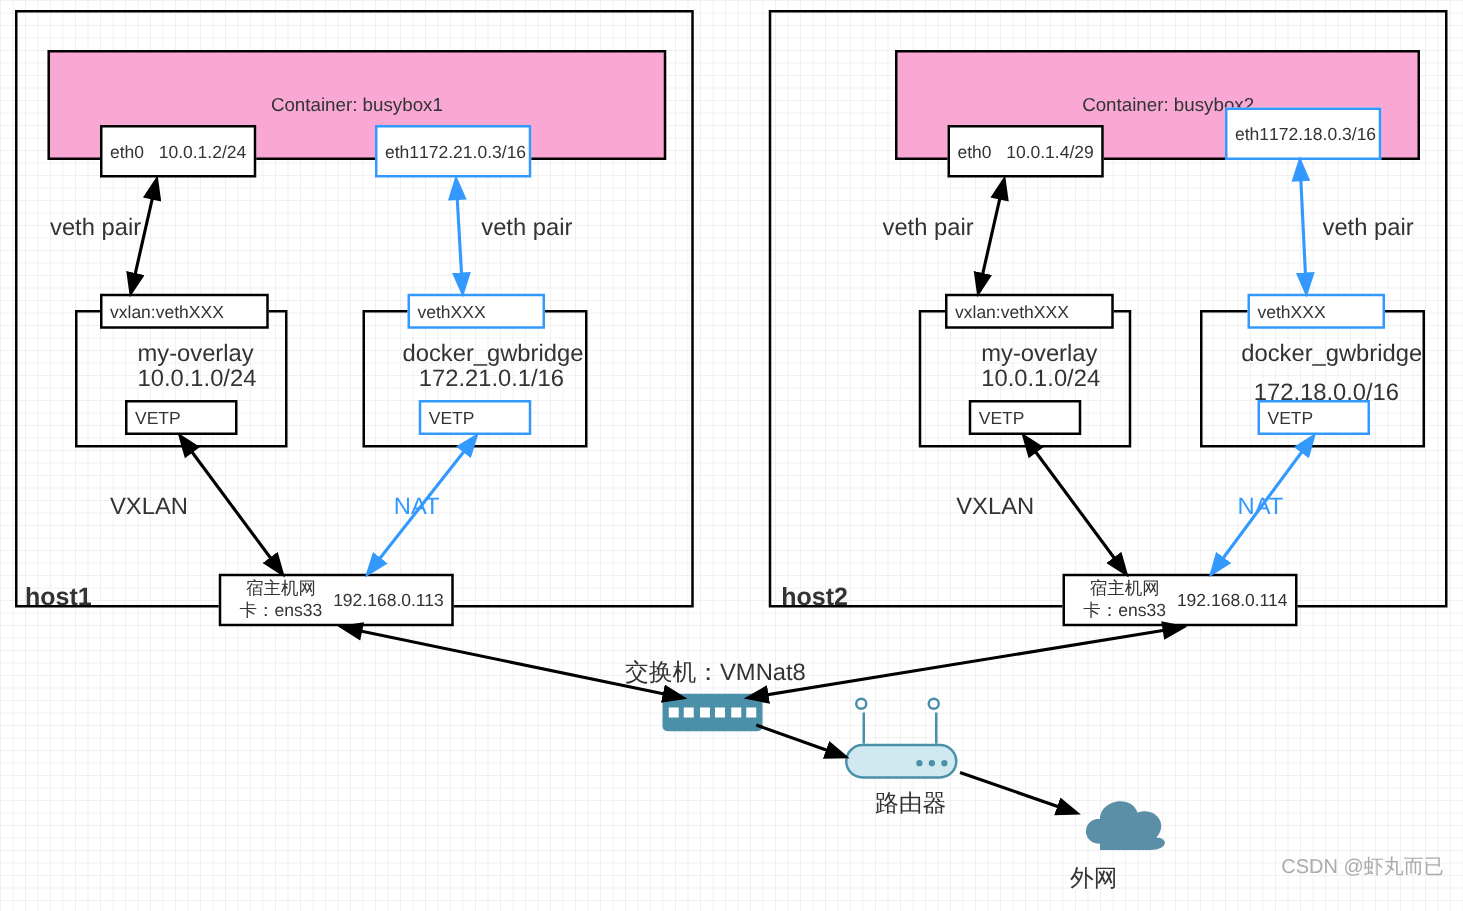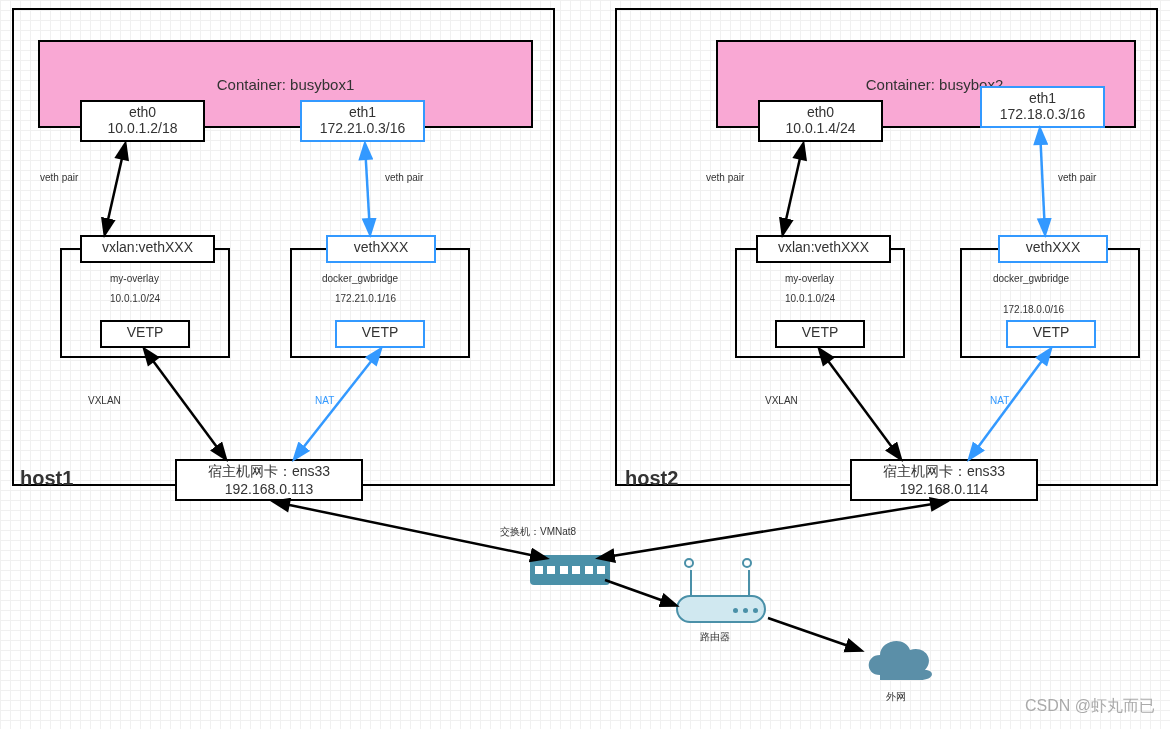--- a/index.html
+++ b/index.html
@@ -1,46 +1,46 @@
 <!DOCTYPE html>
 <html><head>
 <meta charset="utf-8">
 <style>
 * { box-sizing: border-box; margin: 0; padding: 0; }
 body { font-family: Arial, "Microsoft YaHei", sans-serif; font-size: 14px; color: #333; background: #fff; background-image: linear-gradient(#f0f0f0 1px, transparent 1px), linear-gradient(90deg, #f0f0f0 1px, transparent 1px); background-size: 10px 10px; width: 1170px; height: 729px; position: relative; }
-.box { position: absolute; border: 2px solid #000; background: #fff; text-align: center; display: flex; flex-direction: column; justify-content: flex-start; align-items: center; padding: 2px 6px; }
+.box { position: absolute; border: 2px solid #000; background: #fff; text-align: center; display: flex; justify-content: space-between; align-items: center; padding: 2px 6px; }
 .blue-box { border-color: #3399ff; }
 .host-box { border: 2px solid #000; position: absolute; background: transparent; }
 .container-box { background: #f9a8d4; border: 2px solid #000; position: absolute; text-align: right; display: flex; justify-content: center; align-items: center; font-size: 15px; }
 .overlay-box { border: 2px solid #000; position: absolute; background: transparent; }
-.label { position: absolute; font-size: 10px; }
+.label { position: absolute; font-size: 19px; }
 .big-label { font-size: 20px; font-weight: bold; margin-top: 17px; }
 .blue-text { color: #3399ff; }
 svg.arrows { position: absolute; top: 0; left: 0; width: 1170px; height: 729px; pointer-events: none; }
 .switch-icon { position: absolute; width: 80px; height: 30px; background: #4a90a8; border-radius: 4px; display: flex; justify-content: space-evenly; align-items: center; }
 .switch-icon .port { width: 8px; height: 8px; background: #fff; }
 .router-icon { position: absolute; width: 90px; height: 28px; background: #d0e8f0; border: 2px solid #4a90a8; border-radius: 20px; }
 .router-icon .led { position: absolute; width: 5px; height: 5px; border-radius: 50%; background: #4a90a8; }
 .antenna { position: absolute; width: 2px; height: 25px; background: #4a90a8; }
 .ant-dot { position: absolute; width: 10px; height: 10px; border: 2px solid #4a90a8; border-radius: 50%; background: transparent; }
-.watermark { position: absolute; right: 15px; bottom: 12px; color: #aaa; font-size: 16px; }
+.watermark { position: absolute; right: 15px; bottom: 25px; color: #aaa; font-size: 16px; }
 </style>
 </head>
 <body>
 
 <div class="host-box" style="left:12px; top:8px; width:543px; height:478px;"></div>
 <div class="label big-label" style="left:20px; top:450px;">host1</div>
 
 <div class="container-box" style="left:38px; top:40px; width:495px; height:88px;">
   <span>Container: busybox1</span>
 </div>
 
 <div class="box" style="left:80px; top:100px; width:125px; height:42px;">
   <div>eth0</div>
-  <div>10.0.1.2/18</div>
+  <div>10.0.1.2/24</div>
 </div>
 
 <div class="box blue-box" style="left:300px; top:100px; width:125px; height:42px;">
   <div>eth1</div>
   <div>172.21.0.3/16</div>
 </div>
 
 <div class="label" style="left:40px; top:172px;">veth pair</div>
 <div class="label" style="left:385px; top:172px;">veth pair</div>
 
@@ -74,21 +74,21 @@
 
 <div class="host-box" style="left:615px; top:8px; width:543px; height:478px;"></div>
 <div class="label big-label" style="left:625px; top:450px;">host2</div>
 
 <div class="container-box" style="left:716px; top:40px; width:420px; height:88px;padding-left:17px;">
   <span>Container: busybox2</span>
 </div>
 
 <div class="box" style="left:758px; top:100px; width:125px; height:42px;">
   <div>eth0</div>
-  <div>10.0.1.4/24</div>
+  <div>10.0.1.4/29</div>
 </div>
 
 <div class="box blue-box" style="left:980px; top:86px; width:125px; height:42px;">
   <div>eth1</div>
   <div>172.18.0.3/16</div>
 </div>
 
 <div class="label" style="left:706px; top:172px;">veth pair</div>
 <div class="label" style="left:1058px; top:172px;">veth pair</div>
 
@@ -137,21 +137,21 @@
 <div class="router-icon" style="left:676px; top:595px;">
   <div class="led" style="left:55px; top:11px;"></div>
   <div class="led" style="left:65px; top:11px;"></div>
   <div class="led" style="left:75px; top:11px;"></div>
 </div>
 <div class="label" style="left:700px; top:630px;">路由器</div>
 
 <svg style="position:absolute; left:860px; top:630px; width:80px; height:55px;" viewBox="0 0 80 55">
   <path d="M20 45 C5 45 5 25 20 25 C20 10 45 5 50 20 C65 15 75 30 65 40 C75 40 75 50 60 50 L20 50 Z" fill="#5b8fa8"></path>
 </svg>
-<div class="label" style="left:886px; top:690px;">外网</div>
+<div class="label" style="left:856px; top:690px;">外网</div>
 
 <div class="watermark">CSDN @虾丸而已</div>
 
 <svg class="arrows">
 <defs>
   <marker id="ab" markerWidth="10" markerHeight="10" refX="6" refY="3" orient="auto">
         <path d="M0,0 L0,6 L8,3 z" fill="#000"></path>
       </marker>
   <marker id="abs" markerWidth="10" markerHeight="10" refX="2" refY="3" orient="auto">
         <path d="M8,0 L8,6 L0,3 z" fill="#000"></path>

